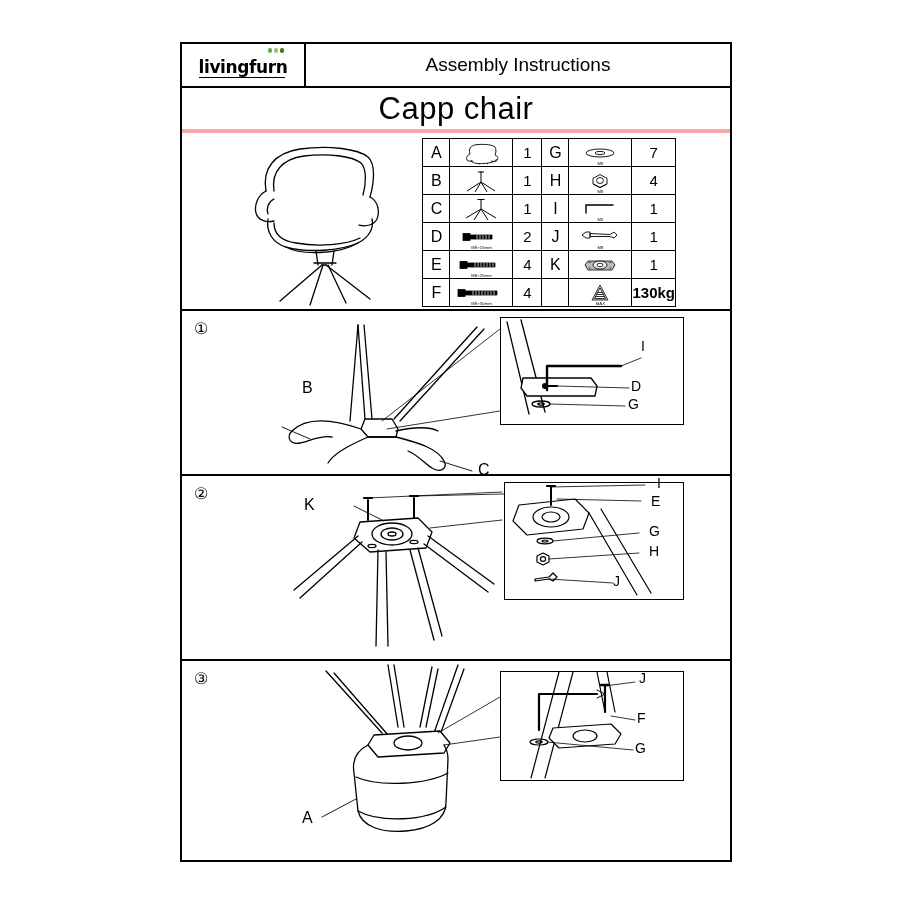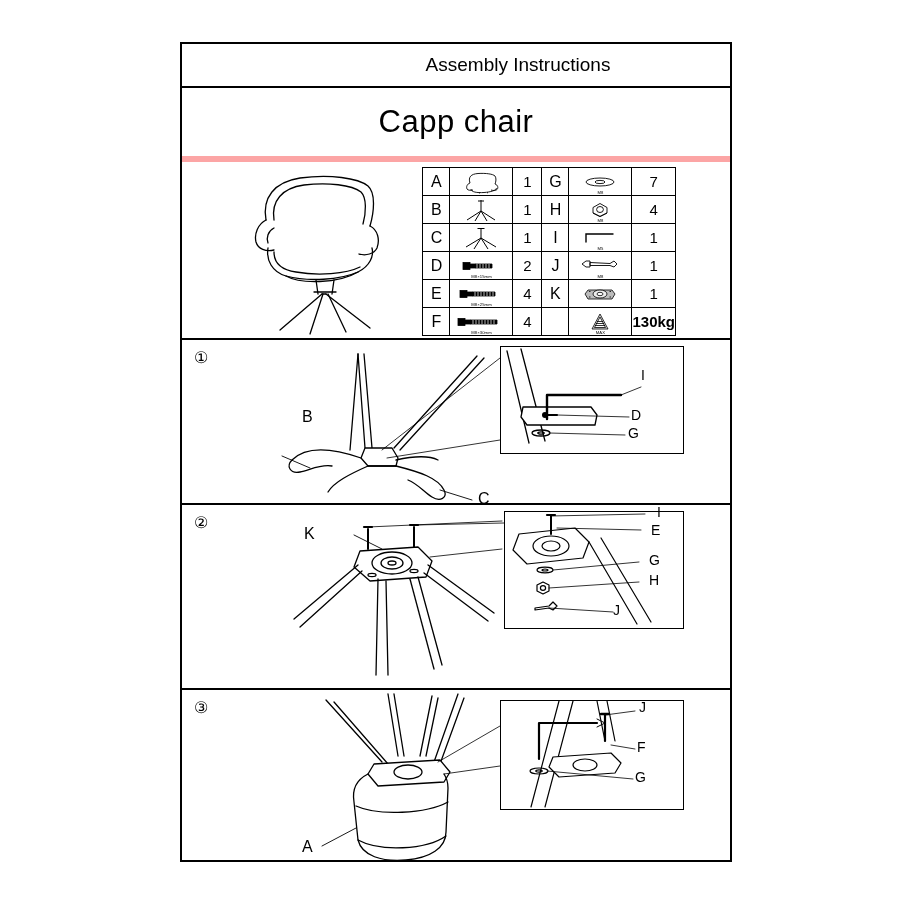--- a/index.html
+++ b/index.html
@@ -77,22 +77,22 @@
   .header-title {
     position: absolute;
     left: 124px; right: 0; top: 0; bottom: 0;
     display: flex;
     align-items: center;
     justify-content: center;
     font-size: 19px;
   }
 
   .title-row {
-    height: 74px;
-    border-bottom: 6px solid #fca5a5;
+    height: 45px;
+    border-bottom: 4px solid #fca5a5;
     box-sizing: border-box;
     display: flex;
     align-items: center;
     justify-content: center;
   }
   .title-row .product-title {
     font-size: 31px;
     letter-spacing: 0.5px;
   }
 
@@ -168,20 +168,31 @@
   }
   svg { overflow: visible; }
   .ln { stroke: #000; fill: none; }
 </style>
 </head>
 <body>
 
 <div class="sheet">
 
   <div class="header-row">
+    <div class="logo-cell">
+      <div class="logo">
+        <span class="dots">
+            <i></i>
+            <i></i>
+            <i></i>
+          </span>
+        <span>livingfurn</span>
+        <span class="underline"></span>
+      </div>
+    </div>
     <div class="header-title">Assembly Instructions</div>
   </div>
 
   <div class="title-row">
     <div class="product-title">Capp chair</div>
   </div>
 
   <div class="parts-row">
 
     <div class="chair-art">

